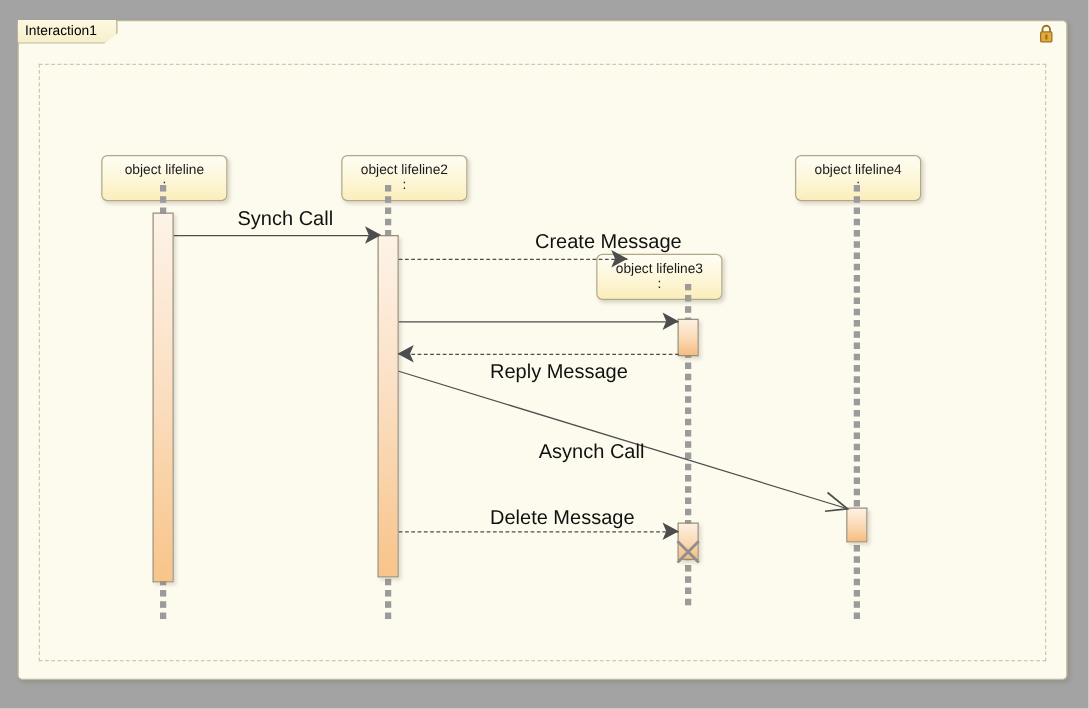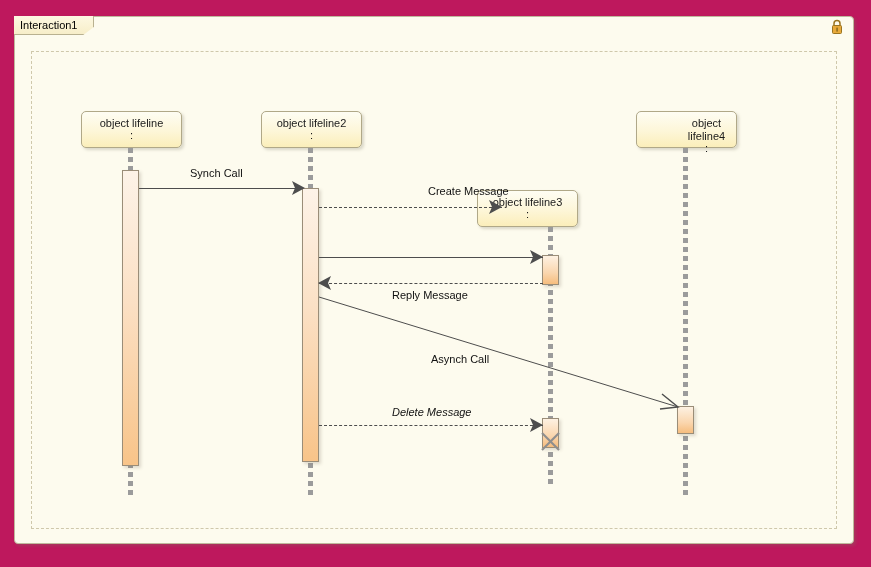--- a/index.html
+++ b/index.html
@@ -11,21 +11,21 @@
     width: 871px;
     height: 567px;
     font-family: "Liberation Sans", sans-serif;
     overflow: hidden;
   }
 
   #canvas {
     position: relative;
     width: 871px;
     height: 567px;
-    background: #be185d;
+    background: #a3a3a3;
   }
 
   
   .frame {
     position: absolute;
     left: 14px;
     top: 16px;
     width: 840px;
     height: 528px;
     background: #fdfbee;
@@ -77,20 +77,21 @@
     box-sizing: border-box;
     background: linear-gradient(to bottom, #fefdf3 0%, #fdf6d8 55%, #fbeeba 100%);
     border: 1px solid #b0a888;
     border-radius: 5px;
     box-shadow: 2px 2px 3px rgba(130,125,105,0.28);
     text-align: center;
     font-size: 11px;
     color: #1a1a1a;
     padding-top: 5px;
     line-height: 13px;
+    margin-top: 13px;
   }
   .head .colon {
     display: block;
     font-size: 11px;
     line-height: 11px;
     color: #1a1a1a;
   }
 
   
   .stem {
@@ -118,21 +119,21 @@
   .msg-line {
     position: absolute;
     height: 0;
     border-top: 1px solid #4d4d4d;
   }
   .msg-line.dashed {
     border-top: 1px dashed #4d4d4d;
   }
   .msg-label {
     position: absolute;
-    font-size: 11px;
+    font-size: 16px;
     color: #111111;
     white-space: nowrap;
   }
   .arrow-svg {
     position: absolute;
     overflow: visible;
   }
   .destroy {
     position: absolute;
     width: 20px;
@@ -156,31 +157,31 @@
       <rect x="2.5" y="6.5" width="9" height="8" rx="1" fill="#e8a93a" stroke="#9a7420" stroke-width="1"></rect>
       <rect x="6.2" y="8.6" width="1.8" height="4" fill="#9a7420"></rect>
     </svg>
   </div>
 
   <div class="head" style="left:81px; top:111px; width:101px; height:37px;">
     <span>object lifeline</span>
     <span class="colon">:</span>
   </div>
 
-  <div class="head" style="left:261px; top:111px; width:101px; height:37px;">
+  <div class="head" style="left:273px; top:111px; width:101px; height:37px;">
     <span>object lifeline2</span>
     <span class="colon">:</span>
   </div>
 
   <div class="head" style="left:477px; top:190px; width:101px; height:37px;">
     <span>object lifeline3</span>
     <span class="colon">:</span>
   </div>
 
-  <div class="head" style="left:636px; top:111px; width:101px; height:37px;padding-left:40px;">
+  <div class="head" style="left:636px; top:111px; width:101px; height:37px;">
     <span>object lifeline4</span>
     <span class="colon">:</span>
   </div>
 
   <div class="stem" style="left:128px; top:148px; height:349px;"></div>
   <div class="stem" style="left:308px; top:148px; height:349px;"></div>
   <div class="stem" style="left:548px; top:227px; height:260px;"></div>
   <div class="stem" style="left:683px; top:148px; height:349px;"></div>
 
   <div class="act" style="left:122px; top:170px; height:296px;"></div>
@@ -215,20 +216,20 @@
   <svg class="arrow-svg" style="left:0px; top:0px;" width="871" height="567">
     <line x1="319" y1="297" x2="678" y2="407" stroke="#4d4d4d" stroke-width="1"></line>
     <path d="M662,394 L678,407 L660,409" fill="none" stroke="#4d4d4d" stroke-width="1.4"></path>
   </svg>
   <div class="msg-label" style="left:431px; top:353px;text-align:right;">Asynch Call</div>
 
   <div class="msg-line dashed" style="left:319px; top:425px; width:224px;"></div>
   <svg class="arrow-svg" style="left:530px; top:418px;" width="14" height="14">
     <polygon points="0,0 13,7 0,14 3,7" fill="#4d4d4d"></polygon>
   </svg>
-  <div class="msg-label" style="left:392px; top:406px;font-style:italic;">Delete Message</div>
+  <div class="msg-label" style="left:392px; top:406px;">Delete Message</div>
 
   <svg class="destroy" style="left:540px; top:431px;" width="21" height="21">
     <line x1="2" y1="2" x2="19" y2="19" stroke="#8e8e8e" stroke-width="2.2"></line>
     <line x1="19" y1="2" x2="2" y2="19" stroke="#8e8e8e" stroke-width="2.2"></line>
   </svg>
 
 </div>
 
 </body></html>

